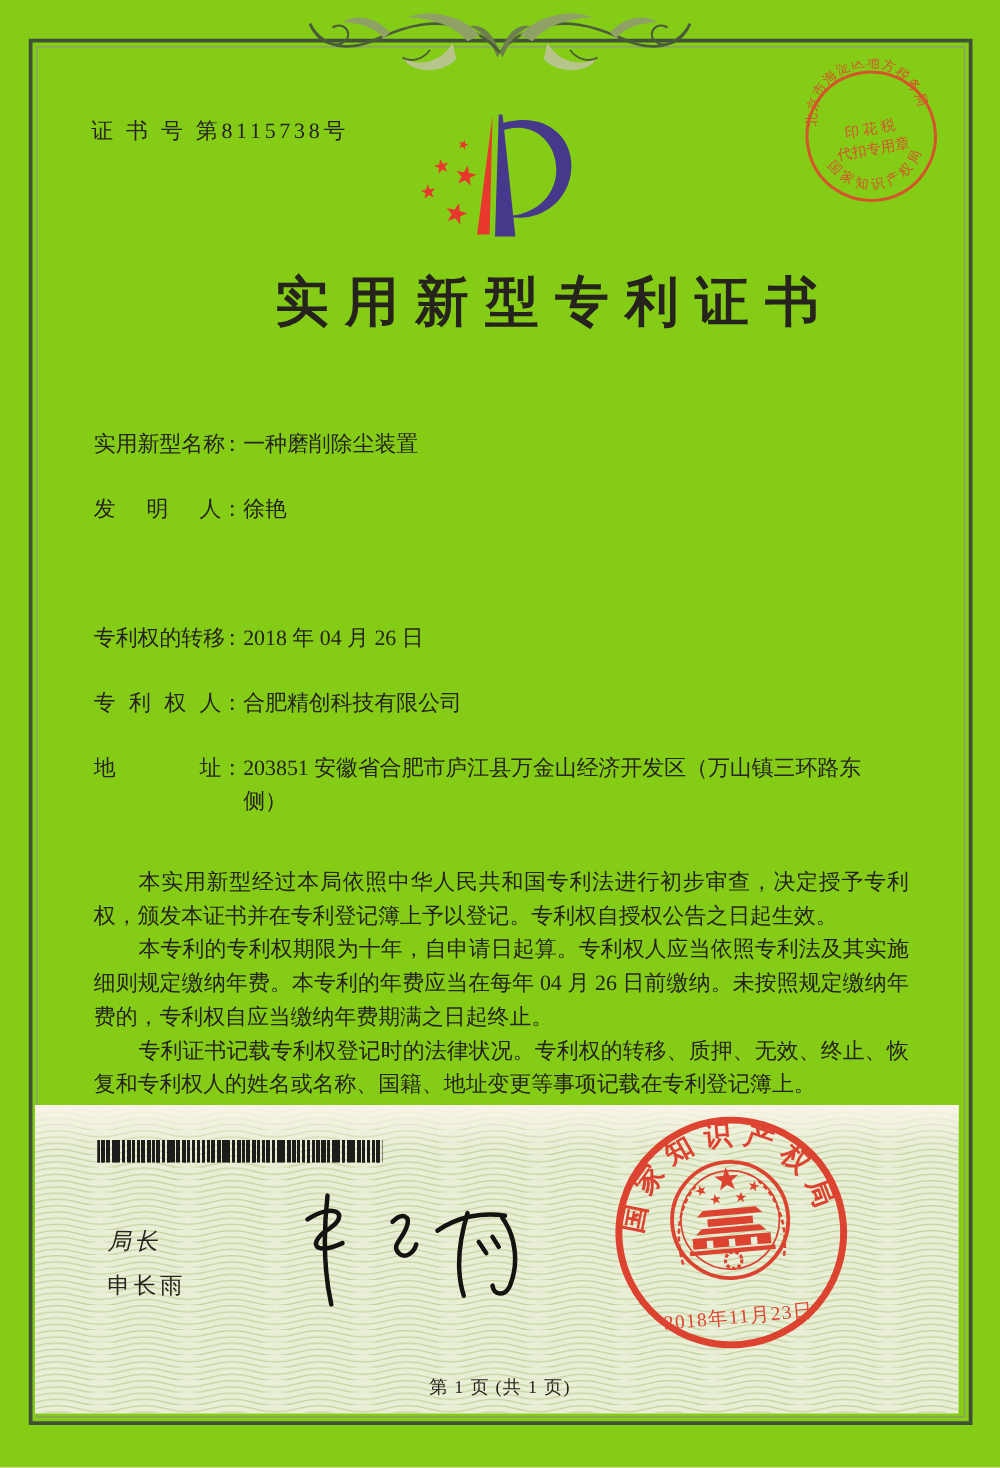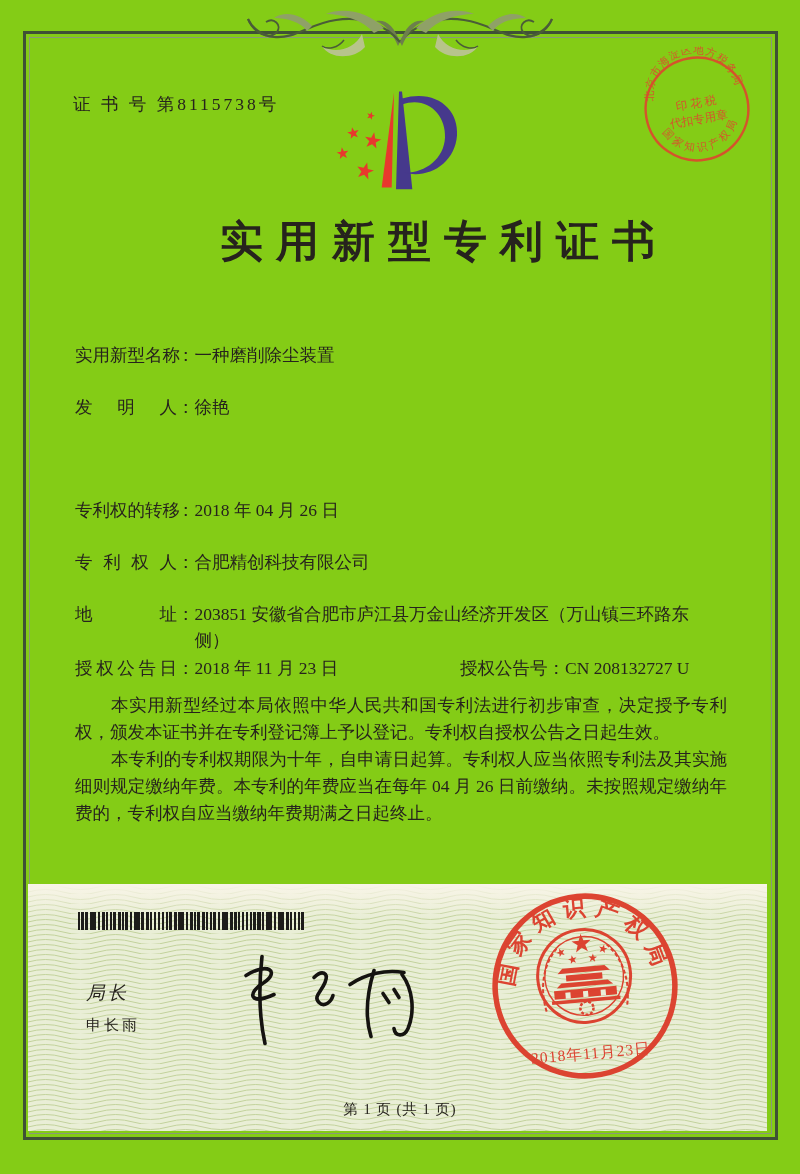--- a/index.html
+++ b/index.html
@@ -25,21 +25,21 @@
   .fval.wide{display:inline-block;white-space:normal;width:505px;vertical-align:top;}
   .grant2{position:absolute;left:385px;top:0;white-space:nowrap;}
   .paras{position:absolute;left:75px;top:692px;width:652px;z-index:2;}
   .paras p{margin:0;font-size:17.5px;line-height:27px;text-indent:2.05em;text-align:justify;}
   .barcode{position:absolute;left:78px;top:912px;width:228px;height:18px;z-index:2;
     background:
       repeating-linear-gradient(90deg,#1d1c1a 0 2px,rgba(0,0,0,0) 2px 4px),
       repeating-linear-gradient(90deg,#1d1c1a 0 1px,rgba(0,0,0,0) 1px 7px),
       repeating-linear-gradient(90deg,rgba(0,0,0,0) 0 3px,#1d1c1a 3px 5px,rgba(0,0,0,0) 5px 11px);}
   .officer-title{position:absolute;left:86px;top:980px;font-size:18.5px;letter-spacing:3px;z-index:2;font-style:italic;}
-  .officer-name{position:absolute;left:86px;top:1016px;font-size:15px;letter-spacing:3px;z-index:2;}
+  .officer-name{position:absolute;left:86px;top:1016px;font-size:18px;letter-spacing:3px;z-index:2;}
   .signature{position:absolute;left:222px;top:950px;width:200px;height:98px;z-index:3;}
   .bigseal{position:absolute;left:484px;top:885px;width:202px;height:202px;z-index:3;
            transform:rotate(-5deg);opacity:.95;}
   .footer{position:absolute;left:0;top:1100px;width:100%;text-align:center;font-size:14.5px;
           letter-spacing:1px;z-index:2;}
 </style>
 </head>
 <body>
 
 <div class="page">
@@ -121,28 +121,25 @@
   </div>
   <div class="frow" style="top:497px">
     <span class="flabel">专利权的转移</span><span>：</span><span class="fval">2018 年 04 月 26 日</span>
   </div>
   <div class="frow" style="top:549px">
     <span class="flabel">专利权人</span><span>：</span><span class="fval">合肥精创科技有限公司</span>
   </div>
   <div class="frow" style="top:601px">
     <span class="flabel">地址</span><span>：</span><span class="fval wide">203851 安徽省合肥市庐江县万金山经济开发区（万山镇三环路东侧）</span>
   </div>
-  <div class="frow" style="top:655px">
-    <span><span class="flabel">授权公告日</span><span>：</span><span class="fval">2018 年 11 月 23 日</span></span>
-    <span class="grant2"><span>授权公告号</span><span>：</span><span class="fval">CN 208132727 U</span></span>
-  </div>
 
   <div class="paras">
     <p>本实用新型经过本局依照中华人民共和国专利法进行初步审查，决定授予专利权，颁发本证书并在专利登记簿上予以登记。专利权自授权公告之日起生效。</p>
     <p>本专利的专利权期限为十年，自申请日起算。专利权人应当依照专利法及其实施细则规定缴纳年费。本专利的年费应当在每年 04 月 26 日前缴纳。未按照规定缴纳年费的，专利权自应当缴纳年费期满之日起终止。</p>
+    <p>专利证书记载专利权登记时的法律状况。专利权的转移、质押、无效、终止、恢复和专利权人的姓名或名称、国籍、地址变更等事项记载在专利登记簿上。</p>
   </div>
 
   <div class="barcode"></div>
 
   <div class="officer-title">局长</div>
   <div class="officer-name">申长雨</div>
   <svg class="signature" viewBox="0 0 200 95">
     <g fill="none" stroke="#151310" stroke-width="3.6" stroke-linecap="round">
       <path d="M40,5 C37,32 37,65 43,92"></path>
       <path d="M24,24 C46,10 58,20 42,31 C24,42 28,54 52,43"></path>

